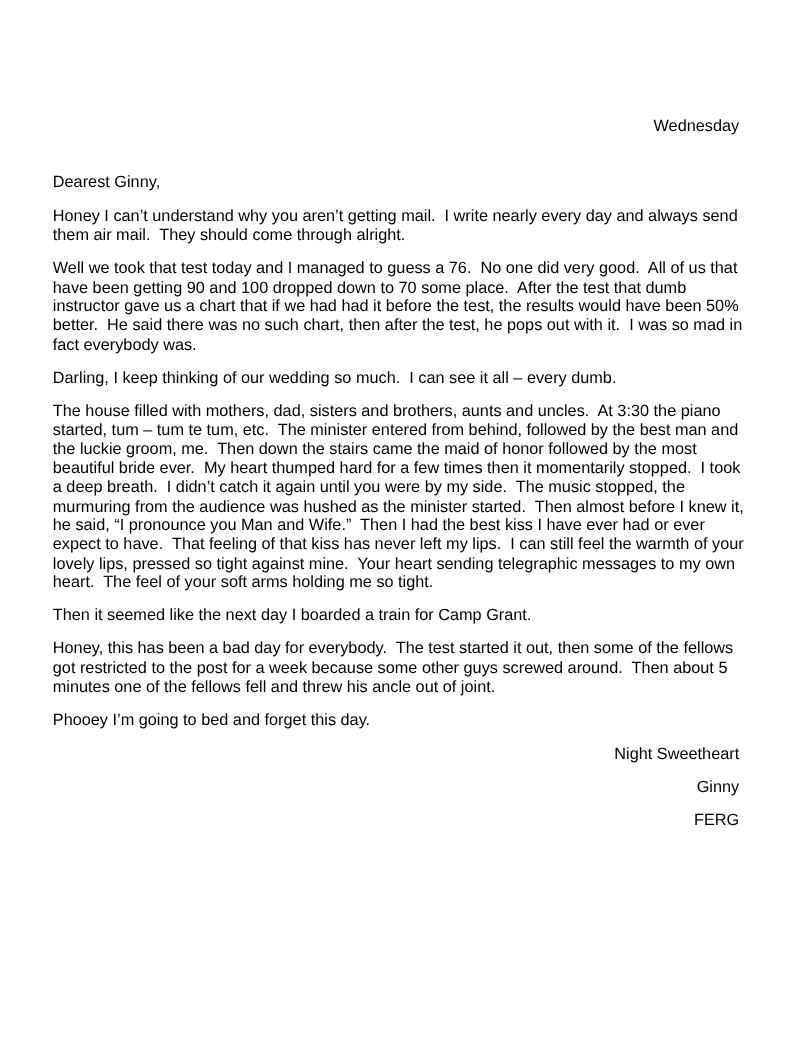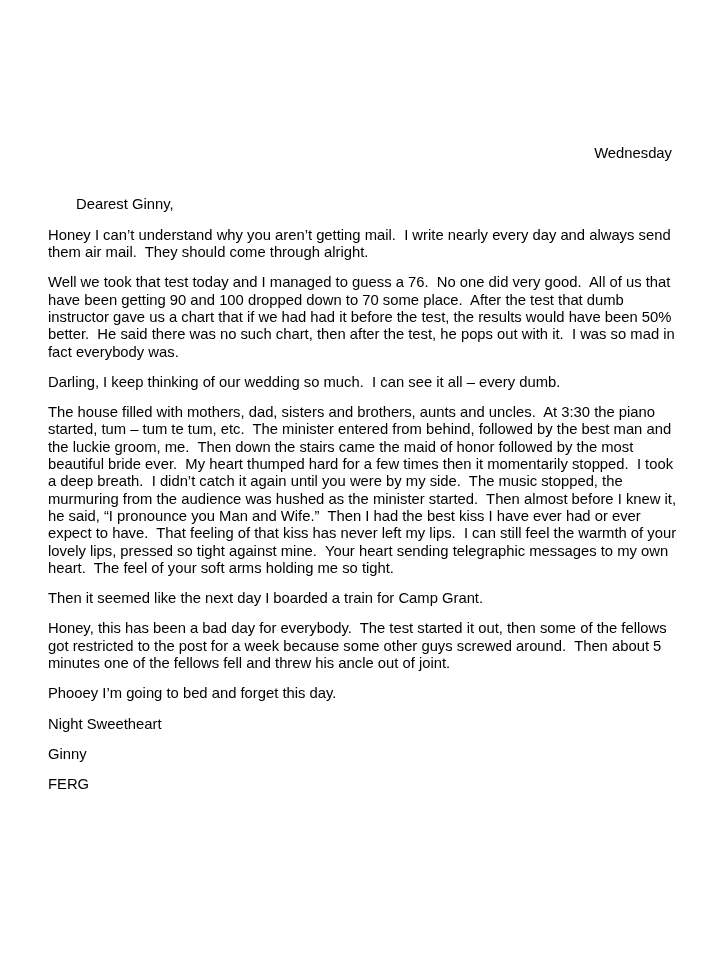--- a/index.html
+++ b/index.html
@@ -11,42 +11,41 @@
     width: 720px;
     height: 960px;
     font-family: "Liberation Sans", sans-serif;
     color: #000000;
     overflow: hidden;
   }
   .page {
     box-sizing: border-box;
     width: 720px;
     height: 960px;
-    padding: 110px 48px 0 48px;
+    padding: 72px 48px 0 48px;
     background: #ffffff;
   }
   .date-block {
     text-align: right;
     font-size: 14.8px;
     line-height: 17.3px;
     white-space: pre;
     margin: 0 0 0 0;
   }
   .para {
     font-size: 14.8px;
     line-height: 17.3px;
     white-space: pre;
     margin: 0 0 13px 0;
   }
   .salutation {
     margin-top: 0;
-    margin-left: 28px;
   }
   .center {
-    text-align: left;
+    text-align: right;
   }
 </style>
 </head>
 <body>
 
 <div class="page">
   <div class="date-block">
     <div>Wednesday</div>
   </div>
 

